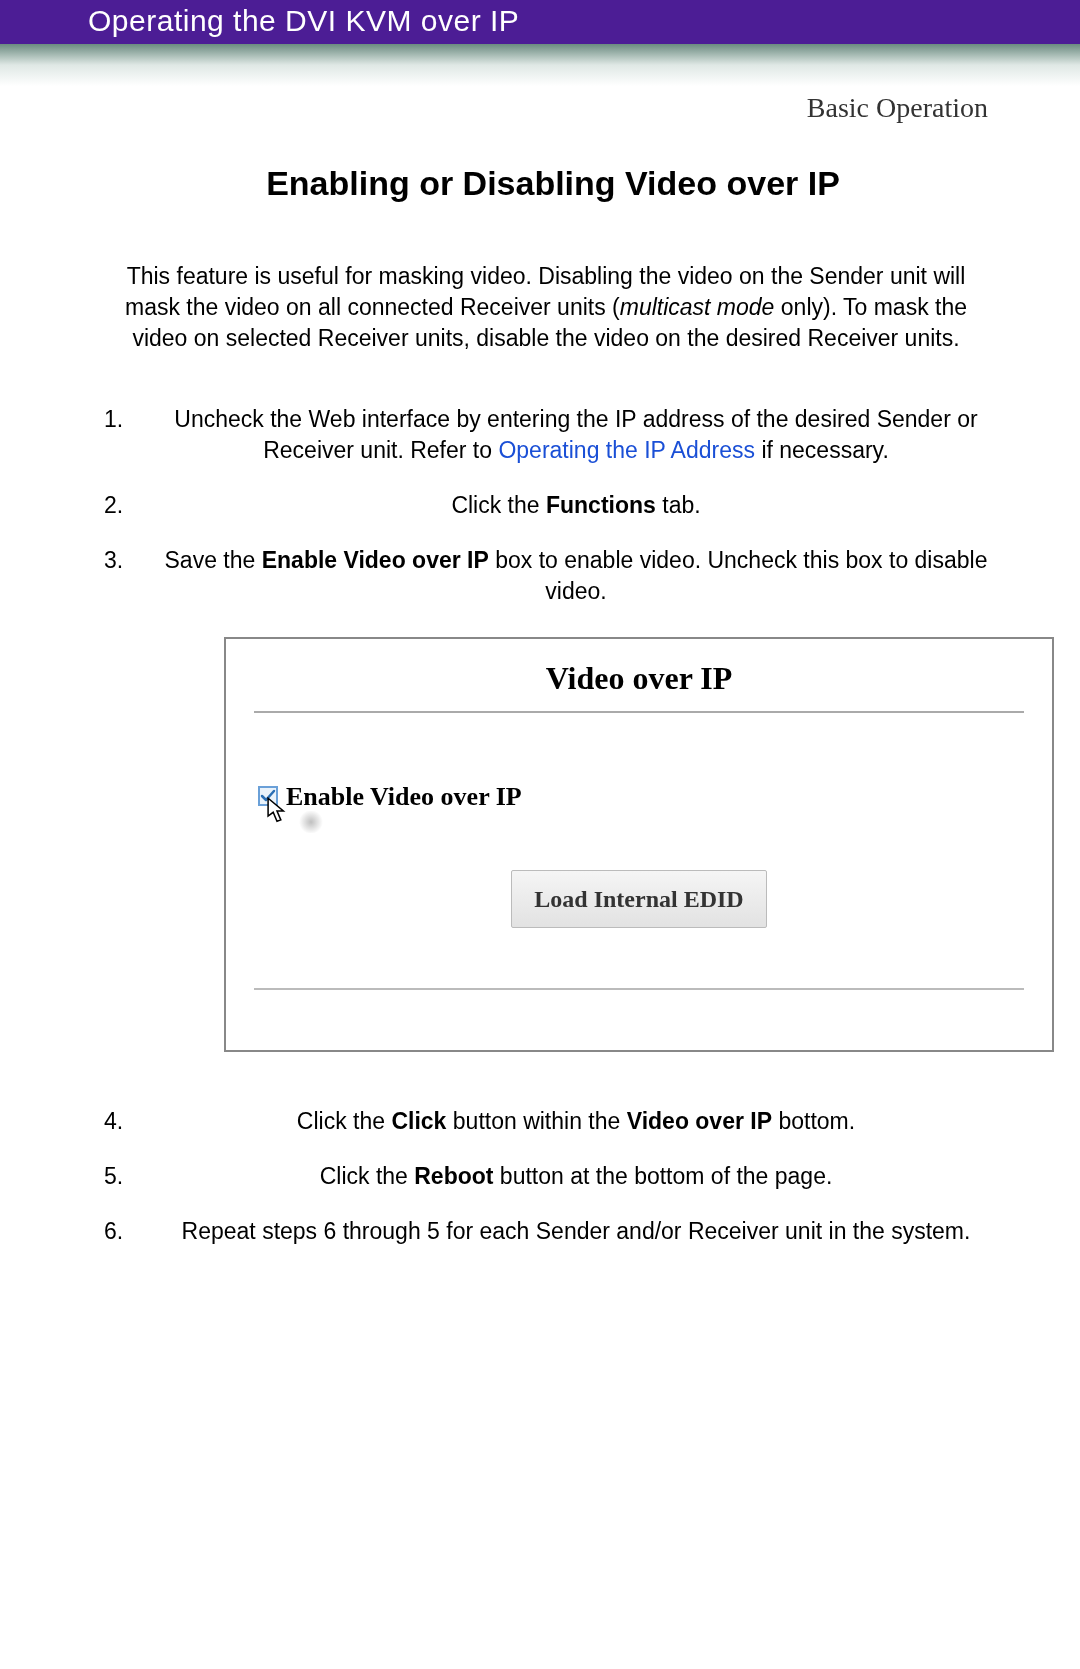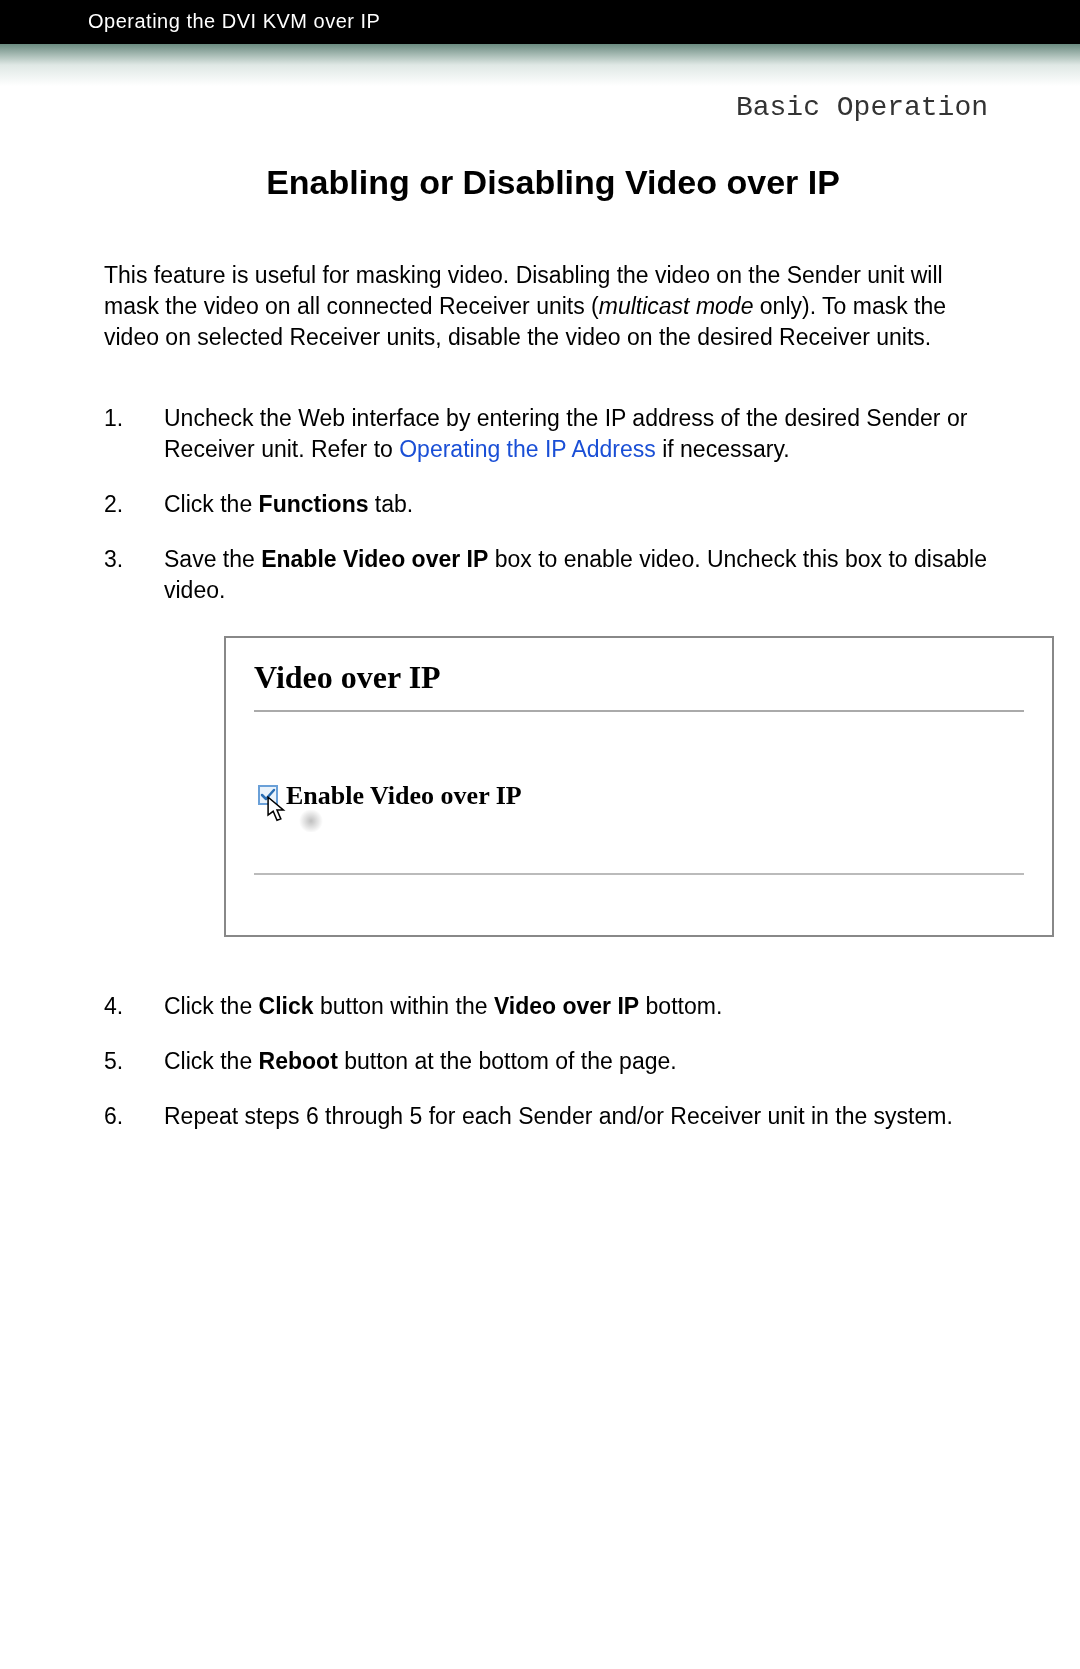--- a/index.html
+++ b/index.html
@@ -9,55 +9,56 @@
       background: #fff;
       color: #000;
     }
     .page {
       width: 1080px;
       min-height: 1669px;
       position: relative;
       padding-bottom: 80px;
     }
     .top-bar {
-      background: #000000;
+      background: #4c1d95;
       color: #fff;
       font-family: "Century Gothic", "Futura", Arial, sans-serif;
       font-weight: 300;
-      font-size: 20px;
+      font-size: 30px;
       letter-spacing: 0.5px;
       padding: 4px 0 6px 88px;
       height: 44px;
       line-height: 34px;
     }
     .gradient-band {
       height: 42px;
       background: linear-gradient(to bottom, #6b8b80 0%, #dfe8e5 50%, #fff 100%);
     }
     .breadcrumb {
       text-align: right;
       color: #333;
-      font-family: Liberation Mono, monospace;
+      font-family: Liberation Serif, serif;
       font-weight: 300;
       font-size: 28px;
       padding: 6px 92px 18px 0;
     }
     .main-title {
       text-align: center;
       font-weight: bold;
       font-size: 34px;
       margin: 22px 0 58px;
       color: #000;
       padding-left: 26px;
     }
     .content {
       padding: 0 92px 0 104px;
       font-size: 23px;
       line-height: 1.35;
       color: #000;
+      text-align: center;
     }
     .intro-para {
       margin-bottom: 50px;
     }
     .intro-para .italic { font-style: italic; }
     ol.steps {
       list-style: none;
       counter-reset: step;
       padding: 0;
     }
@@ -206,20 +207,21 @@
                   </svg>
               </span>
               <span class="cb-label">Enable Video over IP</span>
               <span class="cursor-icon">
                 <svg viewBox="0 0 16 22">
                     <path d="M1 1 L1 15 L5 12 L8 19 L11 18 L8 11 L13 11 Z" fill="#fff" stroke="#000" stroke-width="1.2"></path>
                   </svg>
               </span>
               <span class="shadow-dot"></span>
             </div>
+            <div class="load-button">Load Internal EDID</div>
           </div>
           <div class="bottom-rule"></div>
           <div class="gap"></div>
         </div>
       </li>
       <li>
         <span>Click the </span><span class="bold">Click</span><span> button within the </span><span class="bold">Video over IP</span><span> bottom.</span>
       </li>
       <li>
         <span>Click the </span><span class="bold">Reboot</span><span> button at the bottom of the page.</span>

